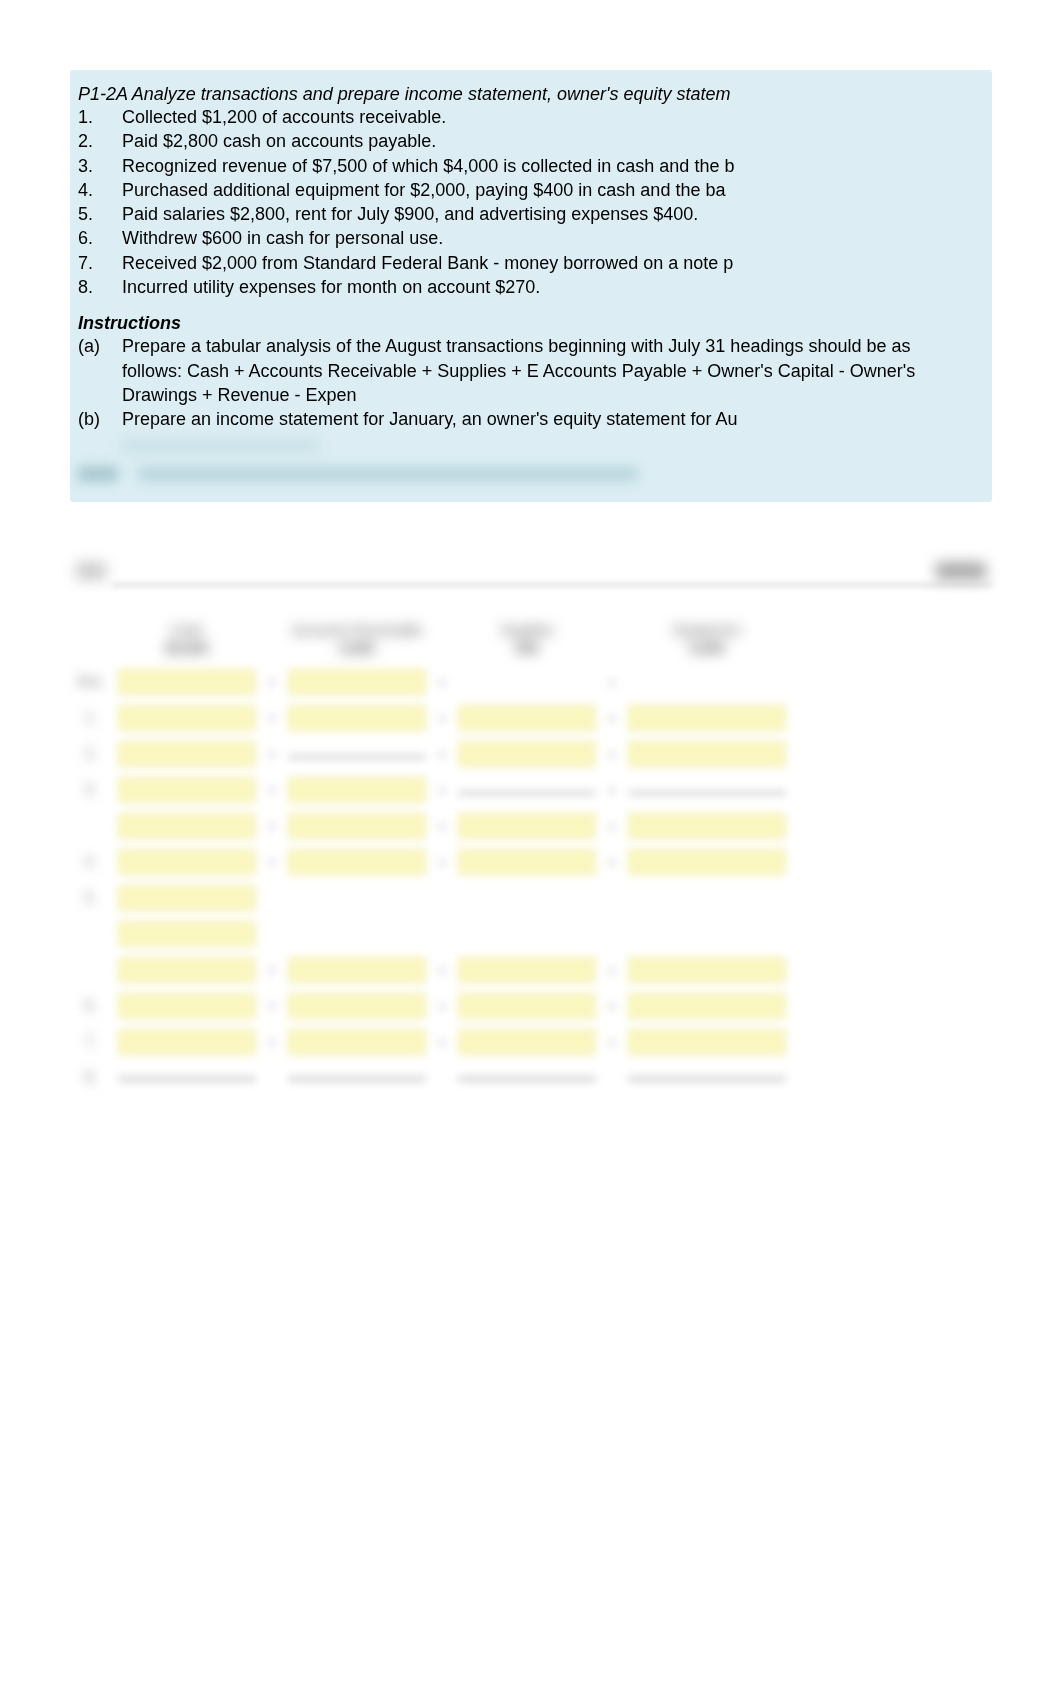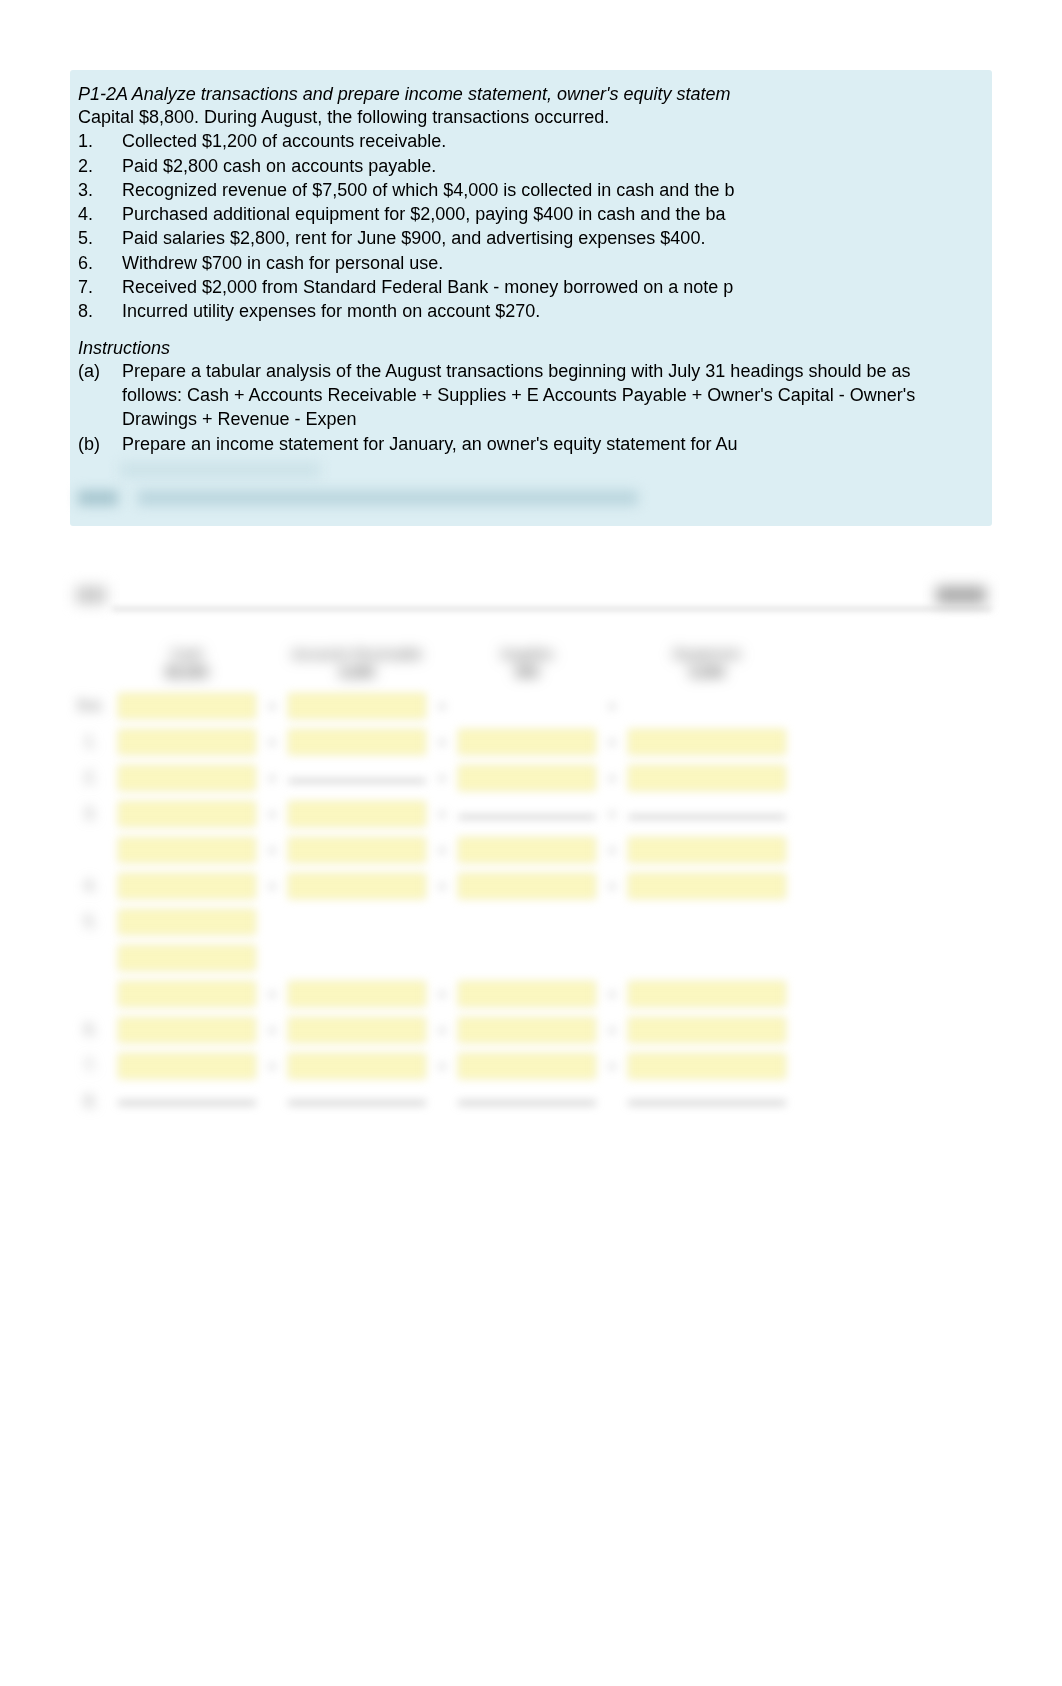--- a/index.html
+++ b/index.html
@@ -35,21 +35,21 @@
   .trans-num {
     width: 44px;
     flex-shrink: 0;
   }
   .trans-text {
     flex: 1;
     white-space: nowrap;
     overflow: hidden;
   }
   .instr-heading {
-    font-weight: normal;
+    font-weight: bold;
     font-style: italic;
     padding: 14px 8px 0 8px;
   }
   .instr-row {
     display: flex;
     line-height: 1.35;
     padding: 0 8px;
   }
   .instr-label {
     width: 44px;
@@ -174,46 +174,45 @@
     filter: blur(4px);
   }
 </style>
 </head>
 <body>
 
 <div class="problem-block">
 
   <div class="problem-title">P1-2A  Analyze transactions and prepare income statement, owner's equity statem</div>
 
-  <div class="body-text">Capital $8,800.  During August, the following transactions occurred.</div>
 
   <div class="trans-list">
     <div class="trans-row">
       <div class="trans-num">1.</div>
       <div class="trans-text">Collected $1,200 of accounts receivable.</div>
     </div>
     <div class="trans-row">
       <div class="trans-num">2.</div>
       <div class="trans-text">Paid $2,800 cash on accounts payable.</div>
     </div>
     <div class="trans-row">
       <div class="trans-num">3.</div>
       <div class="trans-text">Recognized revenue of $7,500 of which $4,000 is collected in cash and the b</div>
     </div>
     <div class="trans-row">
       <div class="trans-num">4.</div>
       <div class="trans-text">Purchased additional equipment for $2,000, paying $400 in cash and the ba</div>
     </div>
     <div class="trans-row">
       <div class="trans-num">5.</div>
-      <div class="trans-text">Paid salaries $2,800, rent for June $900, and advertising expenses $400.</div>
+      <div class="trans-text">Paid salaries $2,800, rent for July $900, and advertising expenses $400.</div>
     </div>
     <div class="trans-row">
       <div class="trans-num">6.</div>
-      <div class="trans-text">Withdrew $700 in cash for personal use.</div>
+      <div class="trans-text">Withdrew $600 in cash for personal use.</div>
     </div>
     <div class="trans-row">
       <div class="trans-num">7.</div>
       <div class="trans-text">Received $2,000 from Standard Federal Bank - money borrowed on a note p</div>
     </div>
     <div class="trans-row">
       <div class="trans-num">8.</div>
       <div class="trans-text">Incurred utility expenses for month on account $270.</div>
     </div>
   </div>

